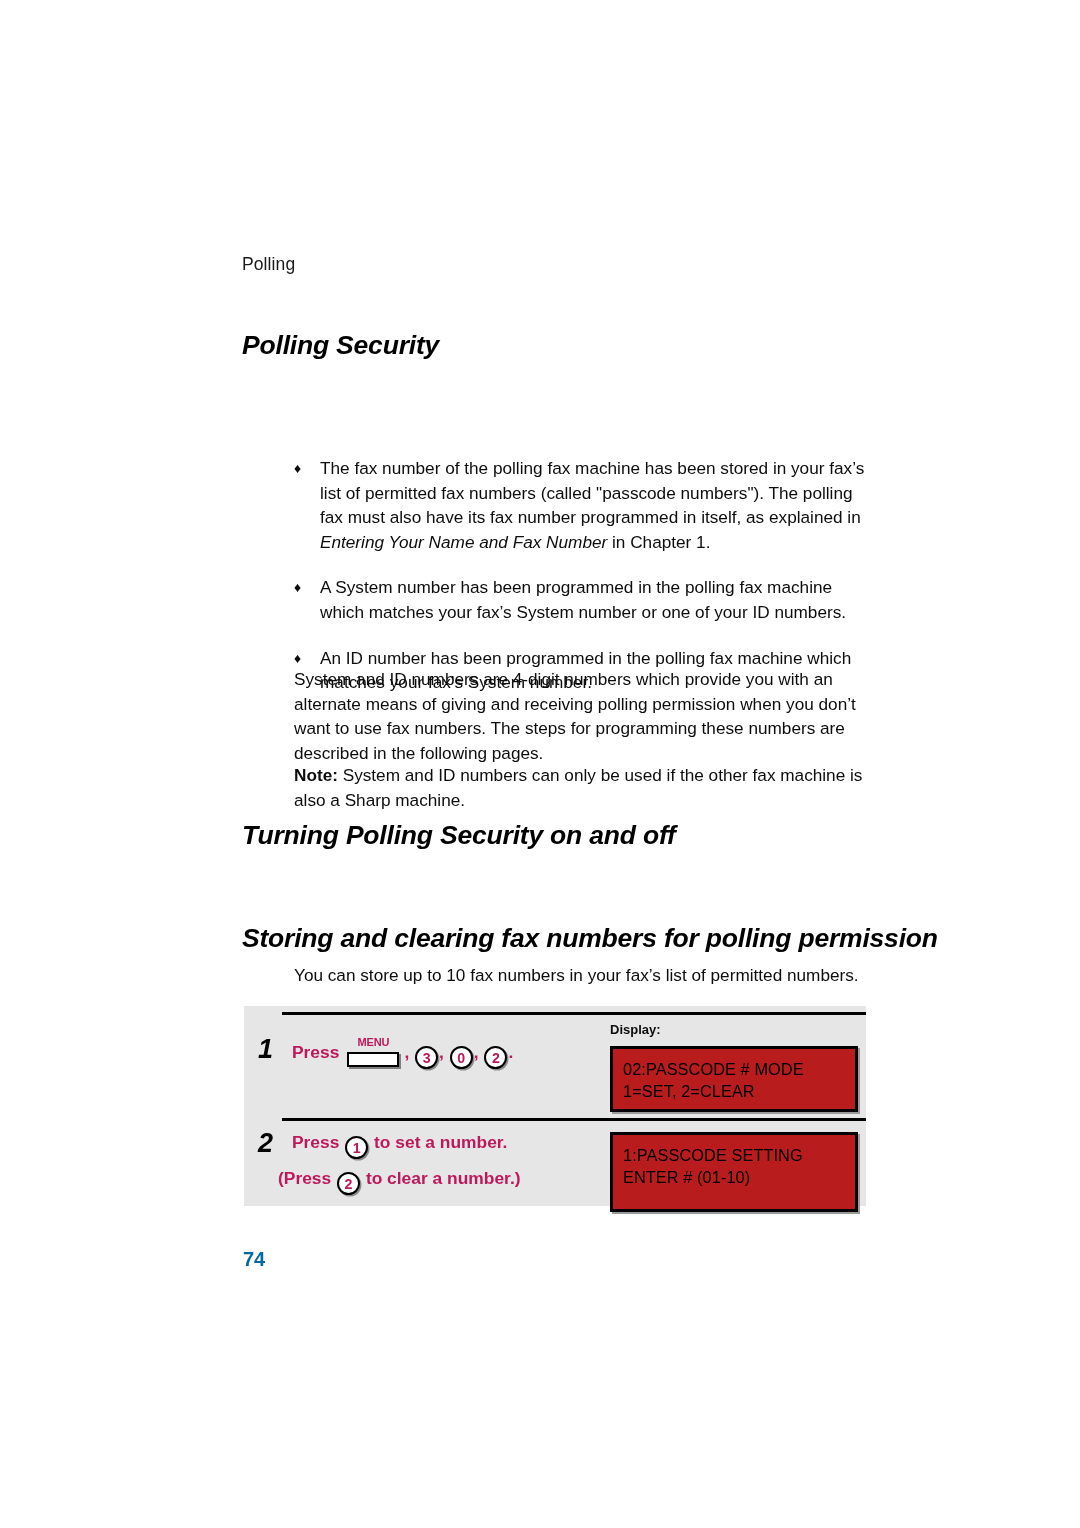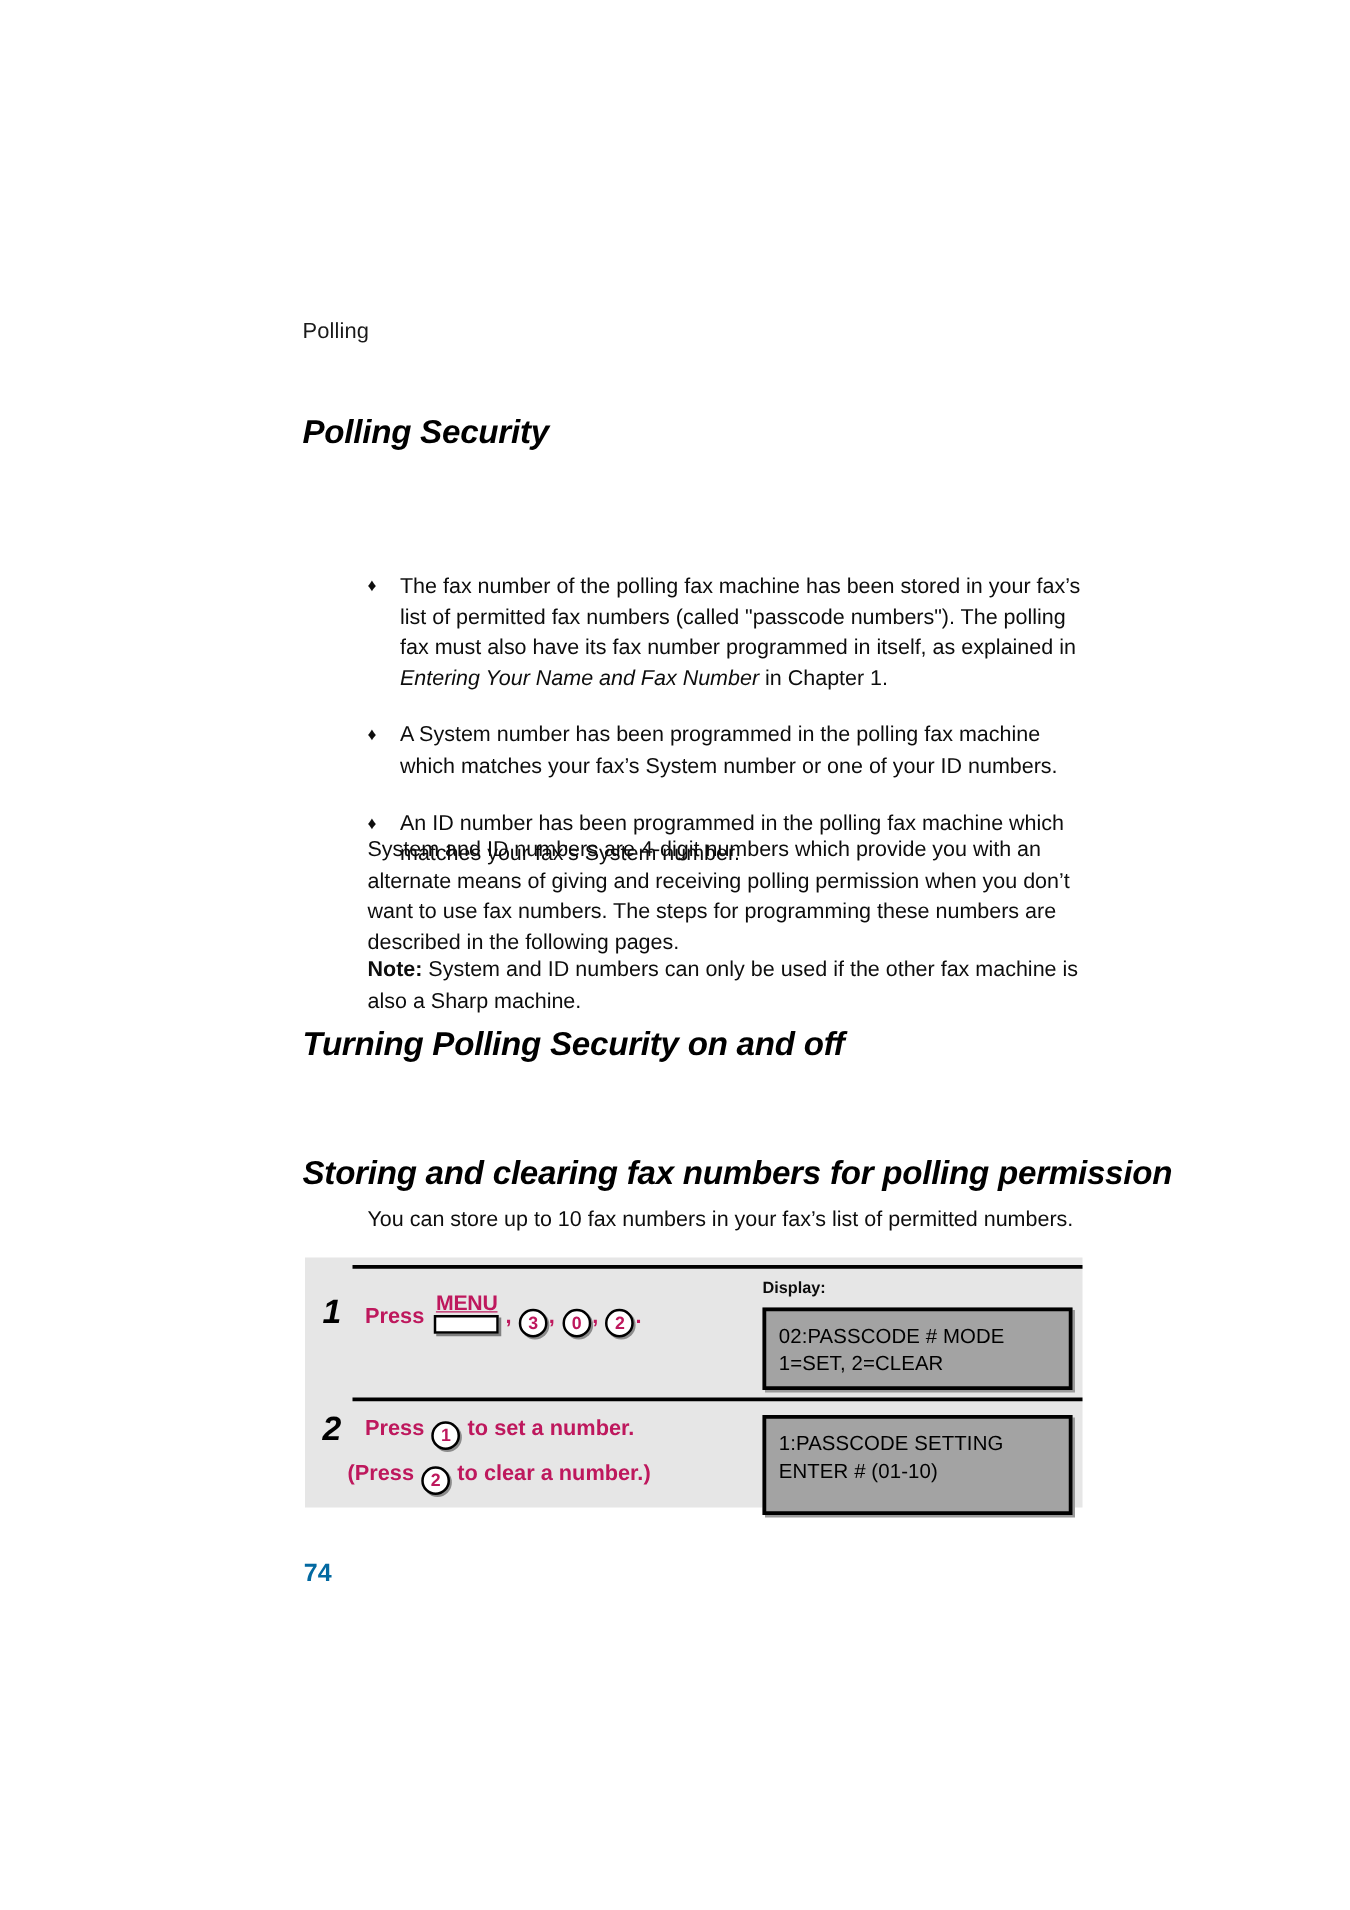--- a/index.html
+++ b/index.html
@@ -148,25 +148,24 @@
     width: 56px;
     height: 28px;
     vertical-align: -10px;
     margin: 0 3px 0 6px;
   }
   .menu-key .menu-label {
     position: absolute;
     left: 0; top: -4px;
     width: 56px;
     text-align: center;
-    font-size: 17px;
+    font-size: 11px;
     font-weight: bold;
     letter-spacing: -0.2px;
     line-height: 13px;
-    text-decoration: underline;
   }
   .menu-key .menu-body {
     position: absolute;
     left: 2px;
     top: 12px;
     width: 52px;
     height: 15px;
     background: #ffffff;
     border: 2px solid #000;
     box-shadow: 2px 2px 0 #808080;
@@ -197,21 +196,21 @@
     left: 366px;
     top: 10px;
     font-size: 13px;
     font-weight: bold;
     color: #0d0d0d;
   }
   .display-box {
     position: absolute;
     left: 366px;
     width: 248px;
-    background: #a3a3a3;
+    background: #b91c1c;
     border: 3px solid #000;
     box-sizing: border-box;
     padding: 9px 10px 10px 10px;
     box-shadow: 2px 2px 0 #9a9a9a;
   }
   #display-box-1 { top: 34px; height: 66px; }
   #display-box-2 { top: 14px; height: 80px; }
   .display-line {
     font-size: 16.3px;
     line-height: 22px;

